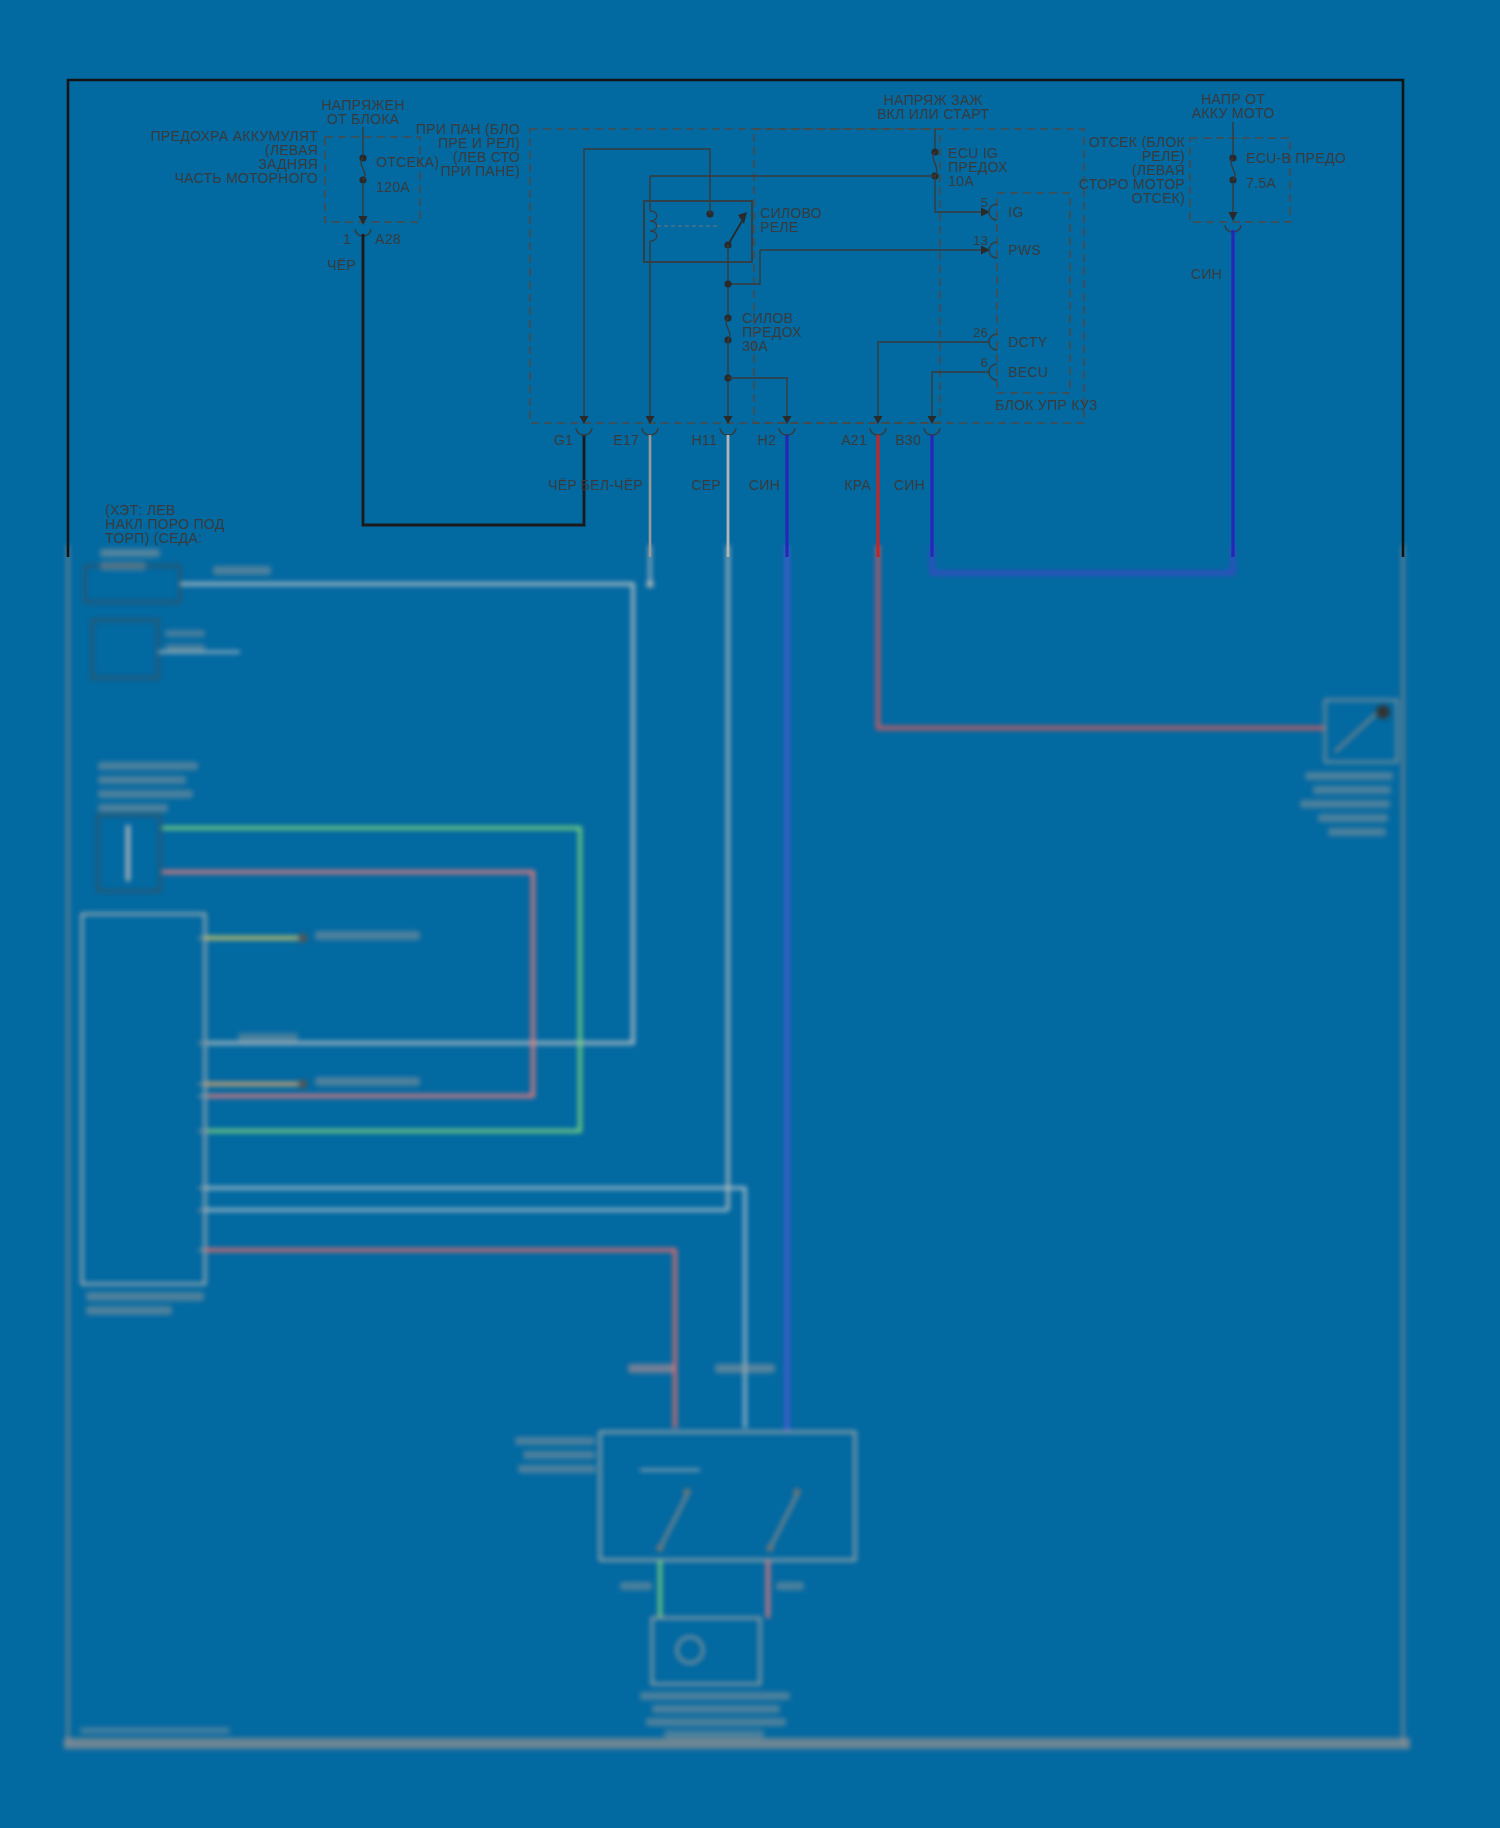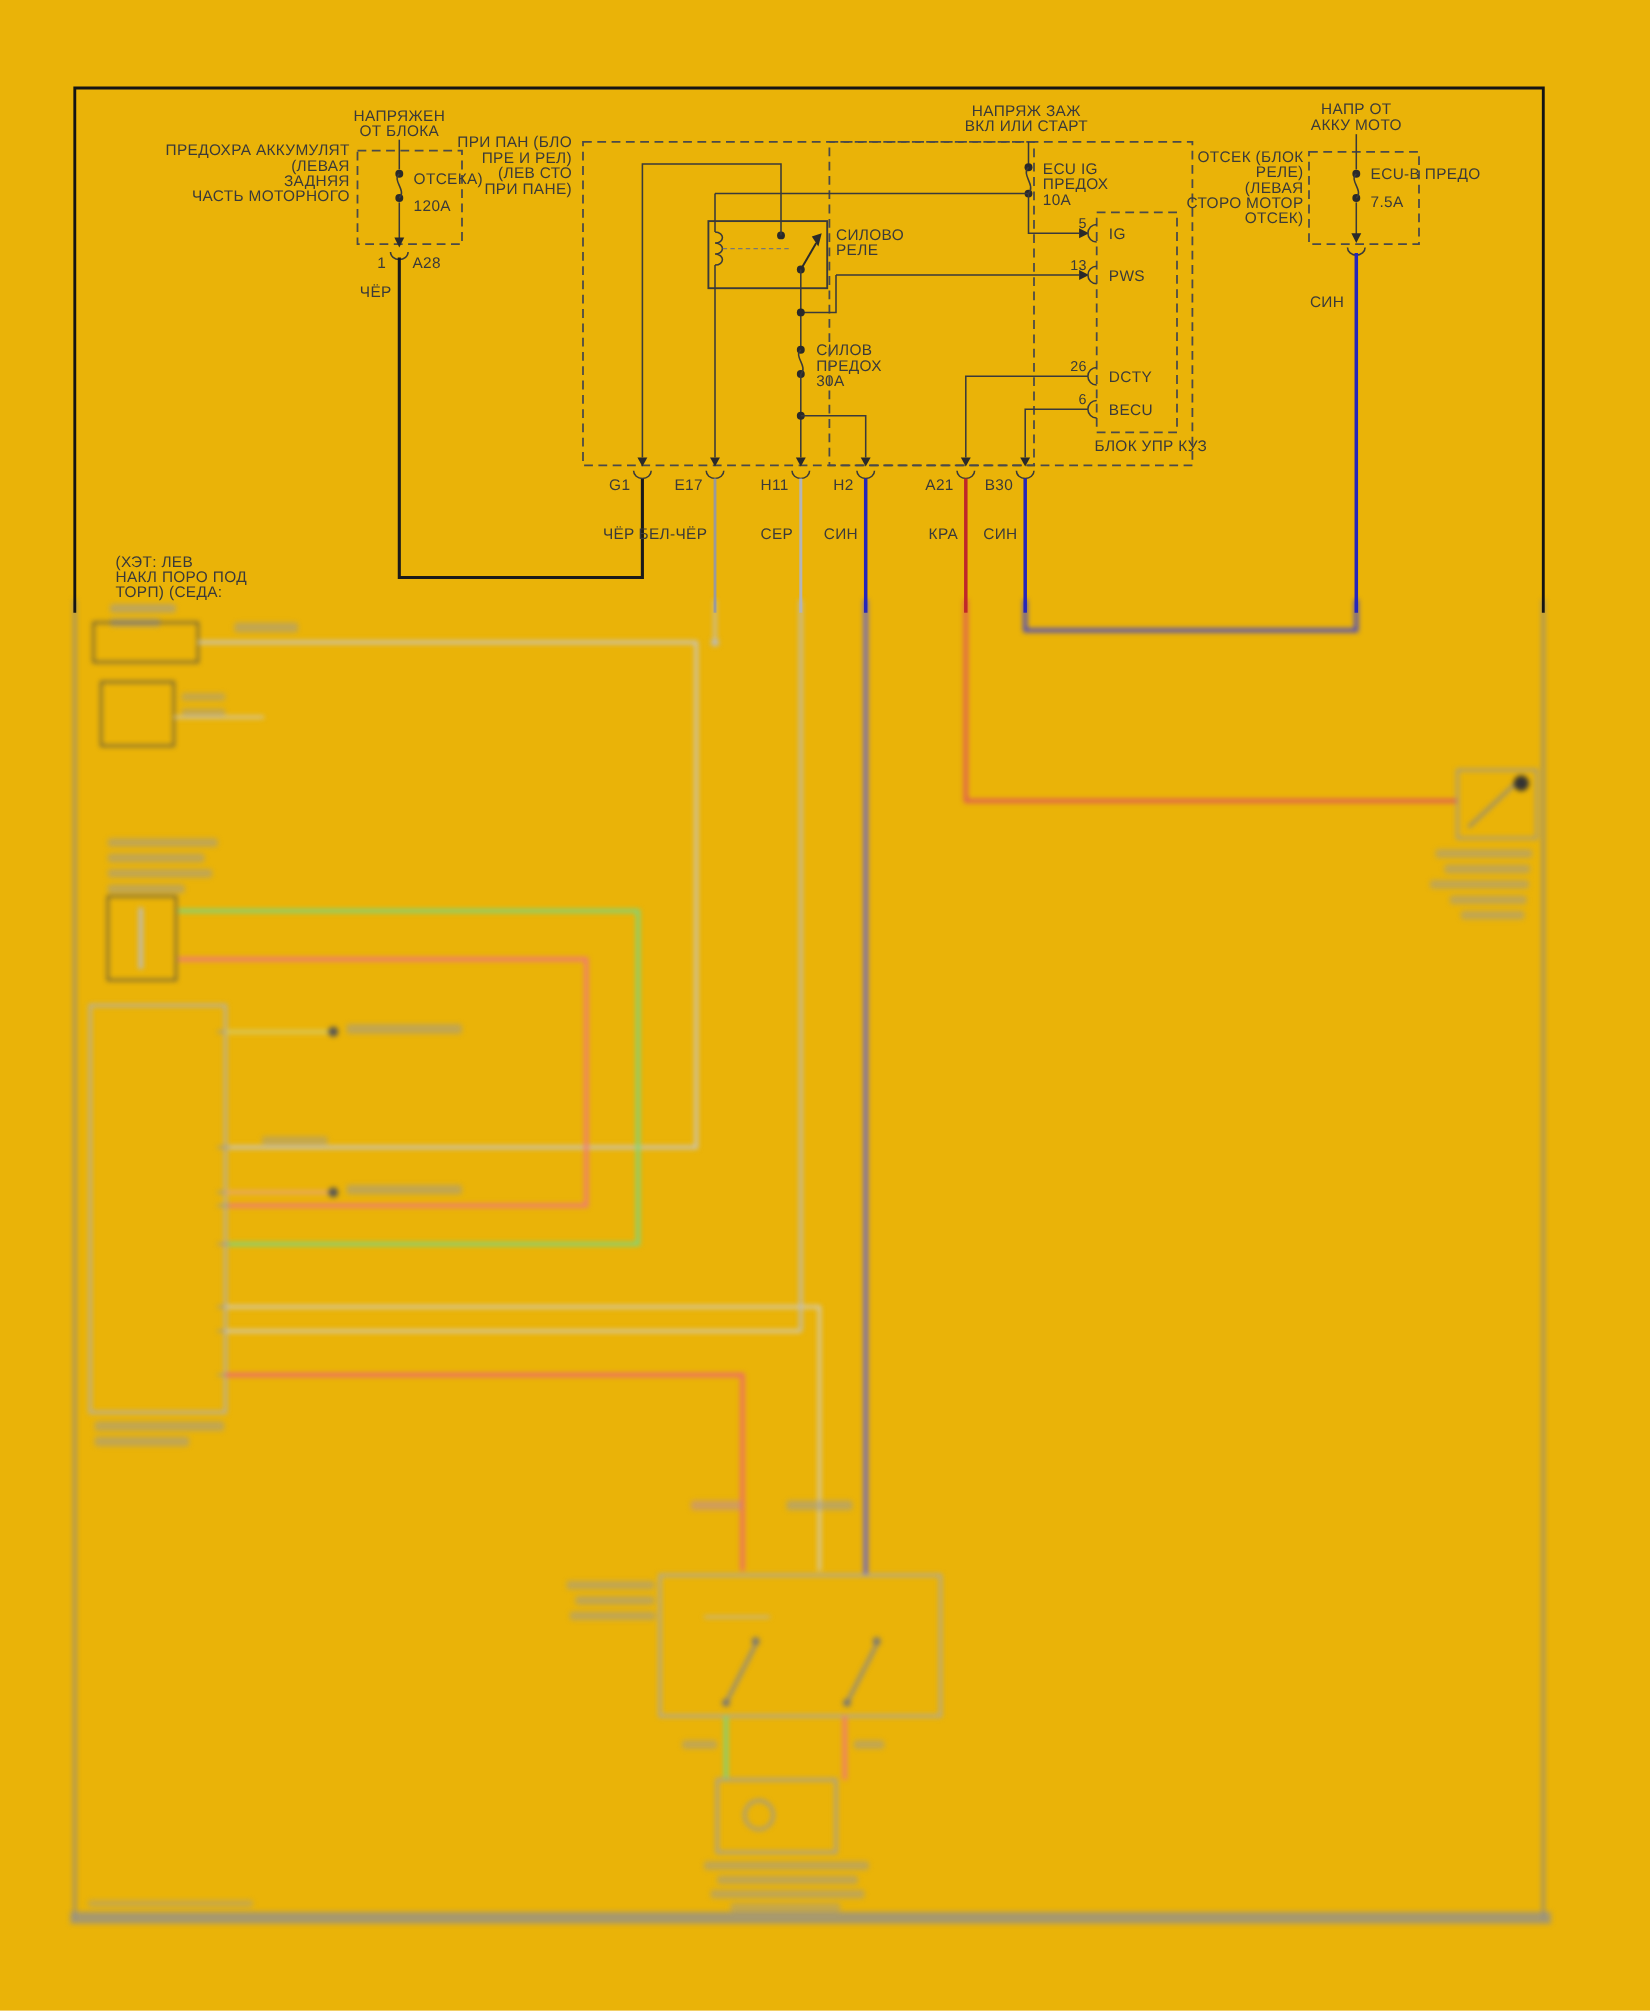--- a/index.html
+++ b/index.html
@@ -1,16 +1,16 @@
 <!DOCTYPE html>
 <html><head>
 <meta charset="utf-8">
 <style>
   html,body{margin:0;padding:0;background:#ffffff;}
-  .page{position:relative;width:1500px;height:1828px;background:#eab308;overflow:hidden;
+  .page{position:relative;width:1500px;height:1828px;background:#0369a1;overflow:hidden;
         font-family:"Liberation Sans", sans-serif;}
   svg{position:absolute;left:0;top:0;}
   .blur-layer{filter:blur(2.6px);}
   text{font-family:"Liberation Sans", sans-serif;fill:#3a3a3a;font-size:14px;letter-spacing:.3px;}
   .pin-num{font-size:13px;}
   .dash{fill:none;stroke:#4a4a4a;stroke-width:1.6;stroke-dasharray:8 5;}
   .thin{fill:none;stroke:#3a3a3a;stroke-width:1.4;}
   .comp{fill:none;stroke:#4a4a4a;stroke-width:1.6;}
 </style>
 </head>

